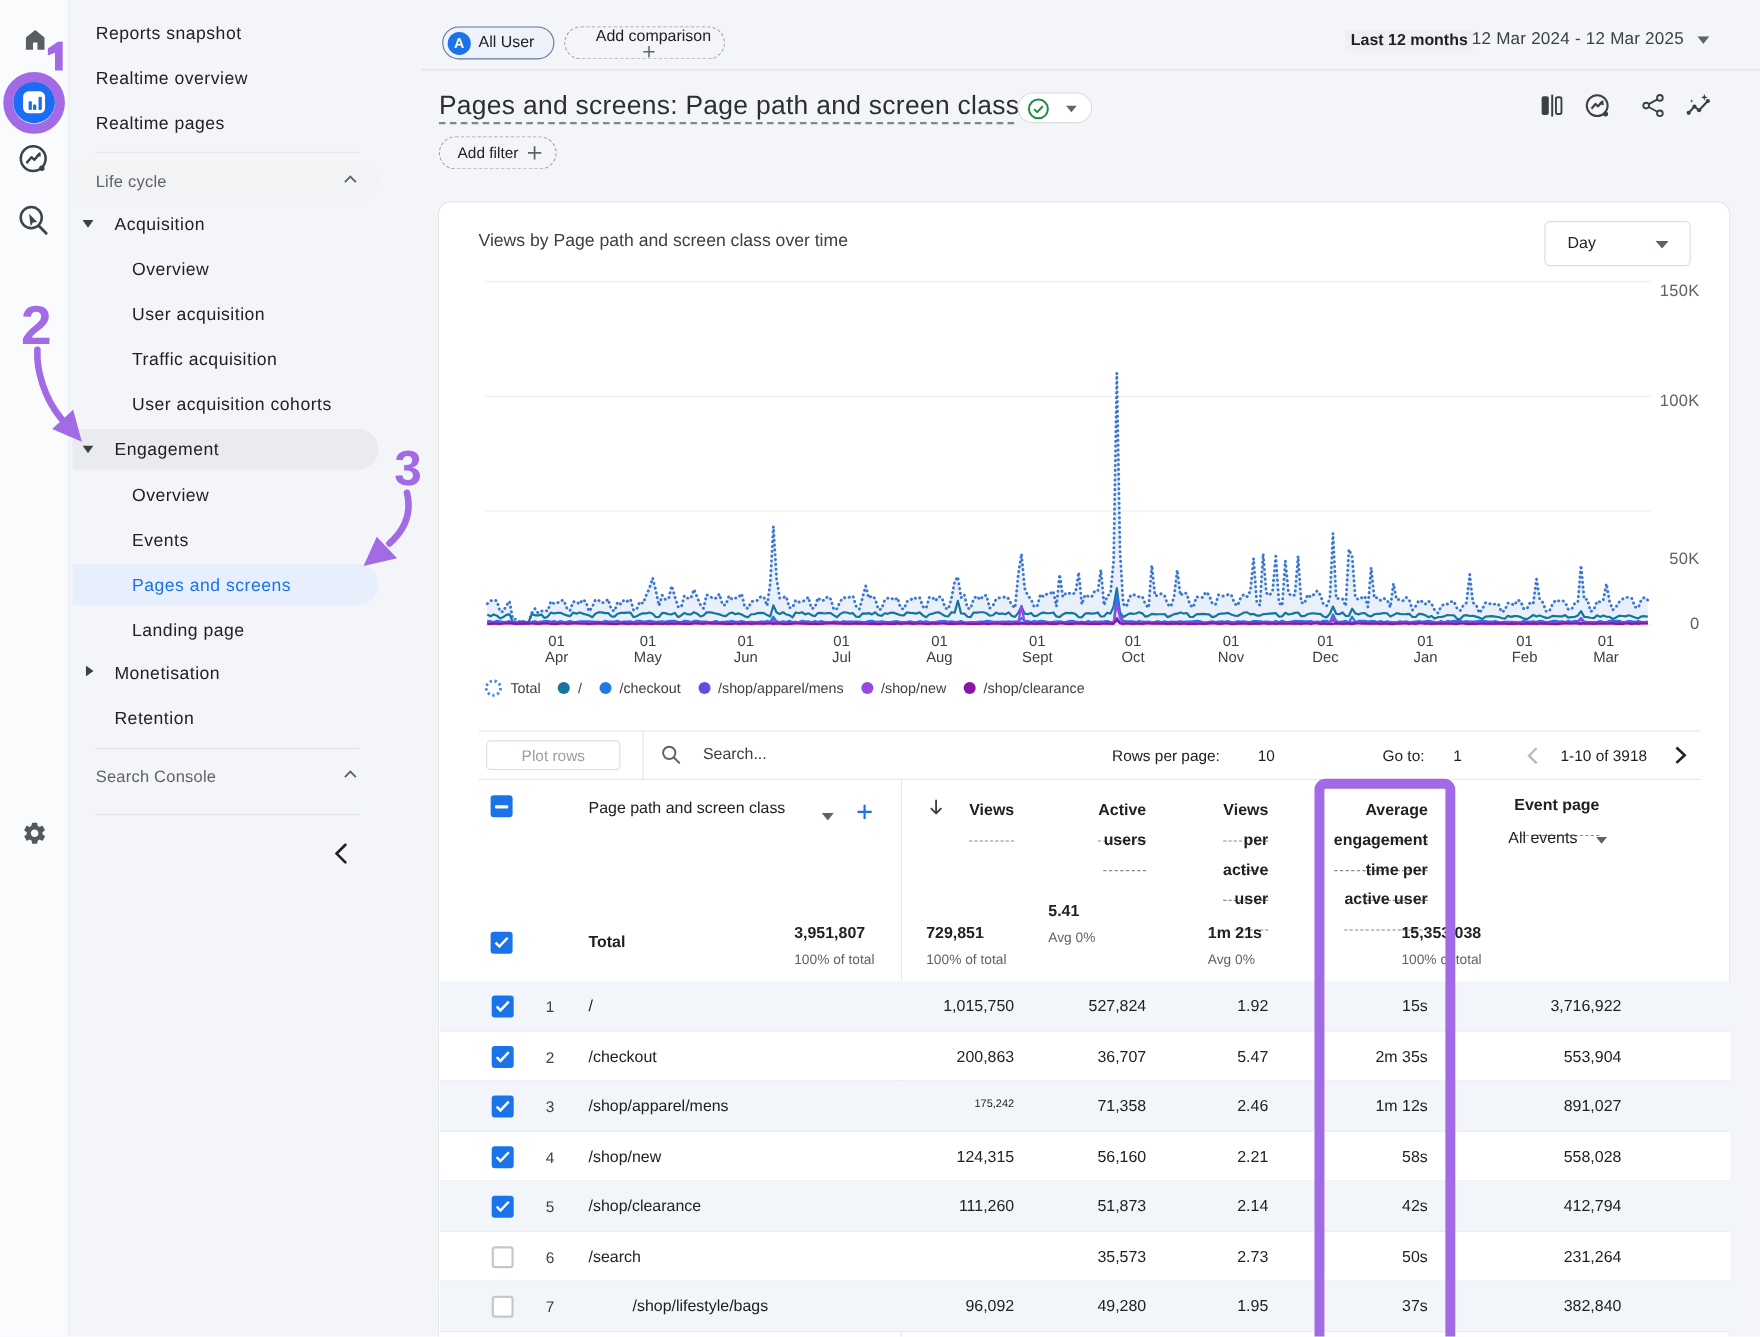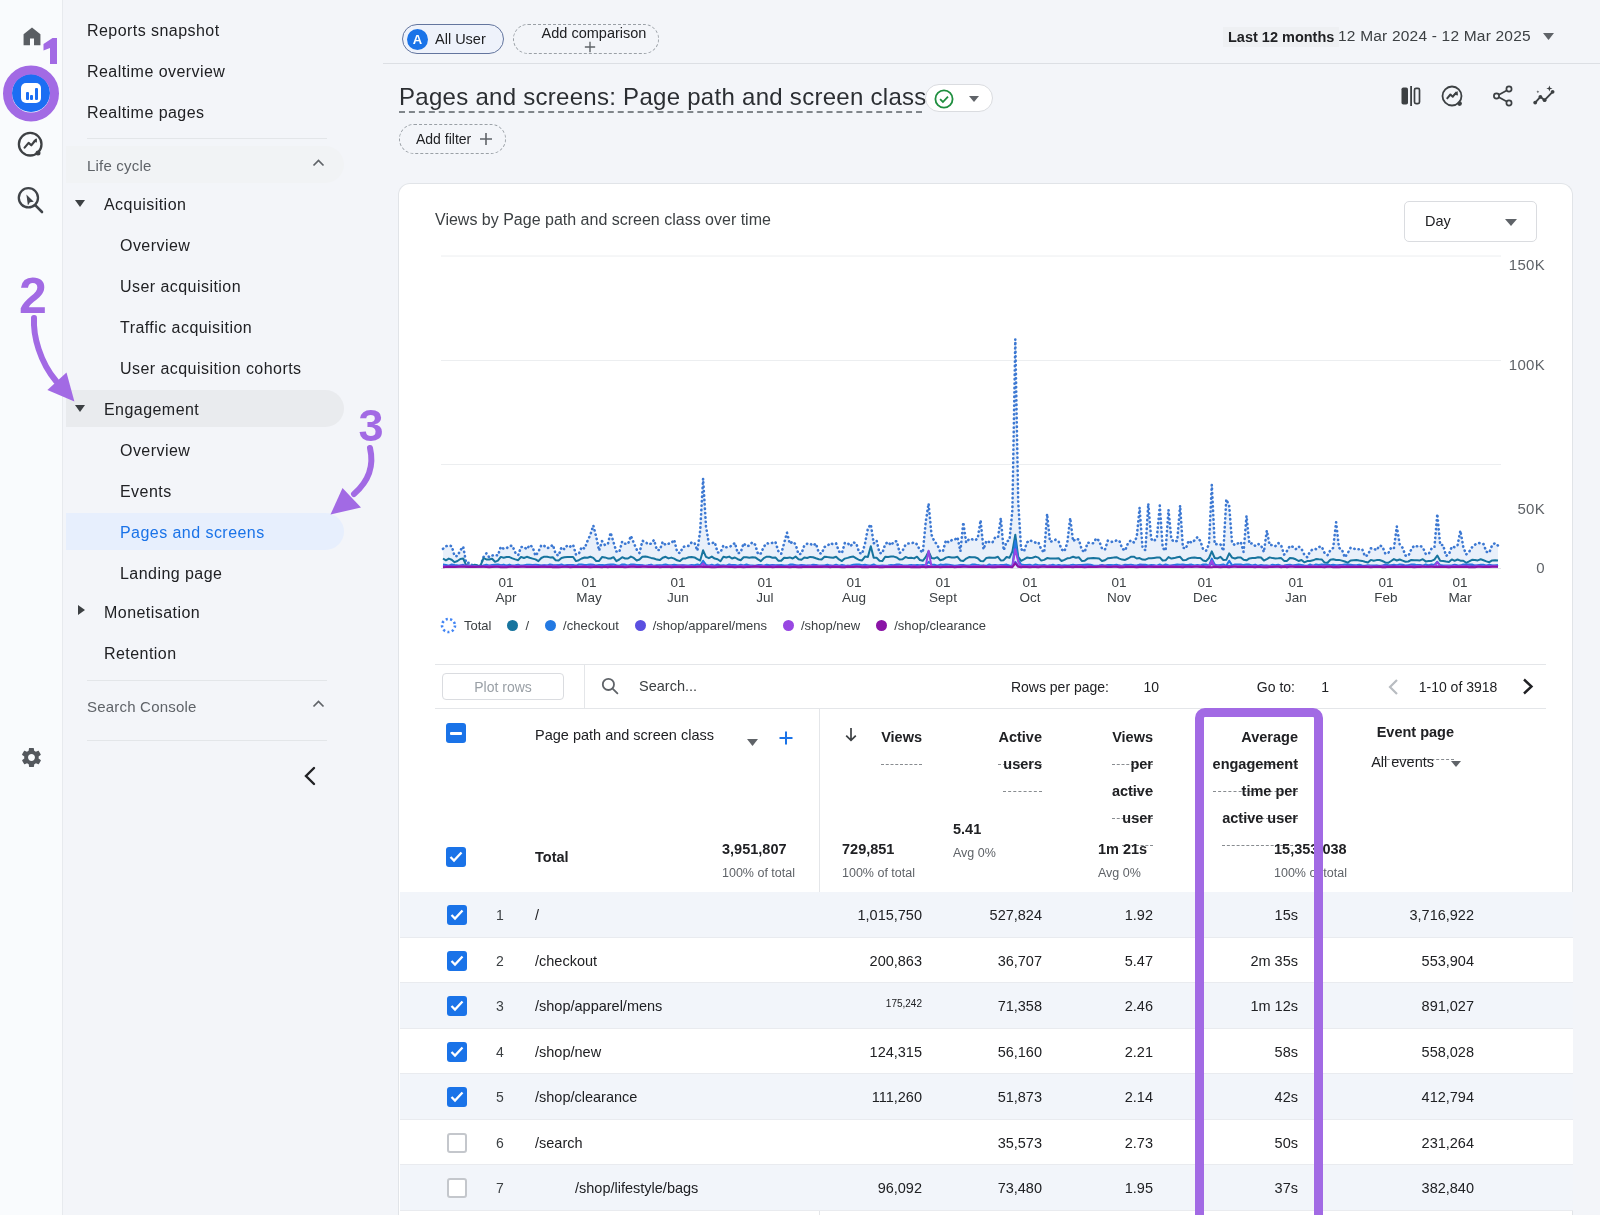--- a/index.html
+++ b/index.html
@@ -358,21 +358,21 @@
       <div class="num" style="position:absolute;left:442px;top:15px;width:200px;font-size:14.5px;color:#202124;">35,573</div>
       <div class="num" style="position:absolute;left:553px;top:15px;width:200px;font-size:14.5px;color:#202124;">2.73</div>
       <div class="num" style="position:absolute;left:698px;top:15px;width:200px;font-size:14.5px;color:#202124;">50s</div>
       <div class="num" style="position:absolute;left:874px;top:15px;width:200px;font-size:14.5px;color:#202124;">231,264</div>
     </div>
     <div class="abs" style="left:1px; top:981.0px; width:1173px; height:45.5px; background:#f2f5fa; border-bottom:1px solid #e9ebef;">
       <div style="position:absolute;left:47px;top:13px;width:20px;height:20px;border:2px solid #c4c7cc;border-radius:3px;background:#fff;"></div>
       <div style="position:absolute;left:92px;top:15px;width:16px;text-align:center;font-size:14px;color:#3c4043;">7</div>
       <div style="position:absolute;left:135px;top:15px;font-size:14.5px;color:#202124;margin-left:40px;">/shop/lifestyle/bags</div>
       <div class="num" style="position:absolute;left:322px;top:15px;width:200px;font-size:14.5px;color:#202124;">96,092</div>
-      <div class="num" style="position:absolute;left:442px;top:15px;width:200px;font-size:14.5px;color:#202124;">73,480</div>
+      <div class="num" style="position:absolute;left:442px;top:15px;width:200px;font-size:14.5px;color:#202124;">49,280</div>
       <div class="num" style="position:absolute;left:553px;top:15px;width:200px;font-size:14.5px;color:#202124;">1.95</div>
       <div class="num" style="position:absolute;left:698px;top:15px;width:200px;font-size:14.5px;color:#202124;">37s</div>
       <div class="num" style="position:absolute;left:874px;top:15px;width:200px;font-size:14.5px;color:#202124;">382,840</div>
     </div>
   </div>
 </div>
 
   <div class="abs" style="left:1195px; top:708px; width:128px; height:520px; border:9px solid #a26ae4; border-radius:10px; z-index:30;"></div>
 
   <svg class="abs" style="left:0; top:0; z-index:40;" width="1600" height="1215" viewBox="0 0 1600 1215" fill="none">

